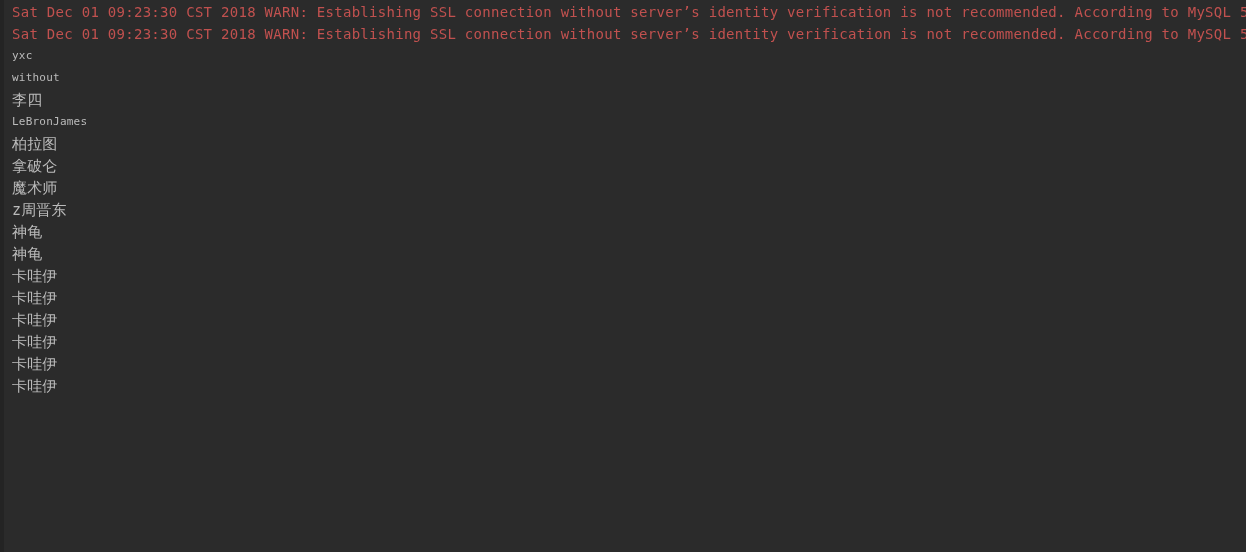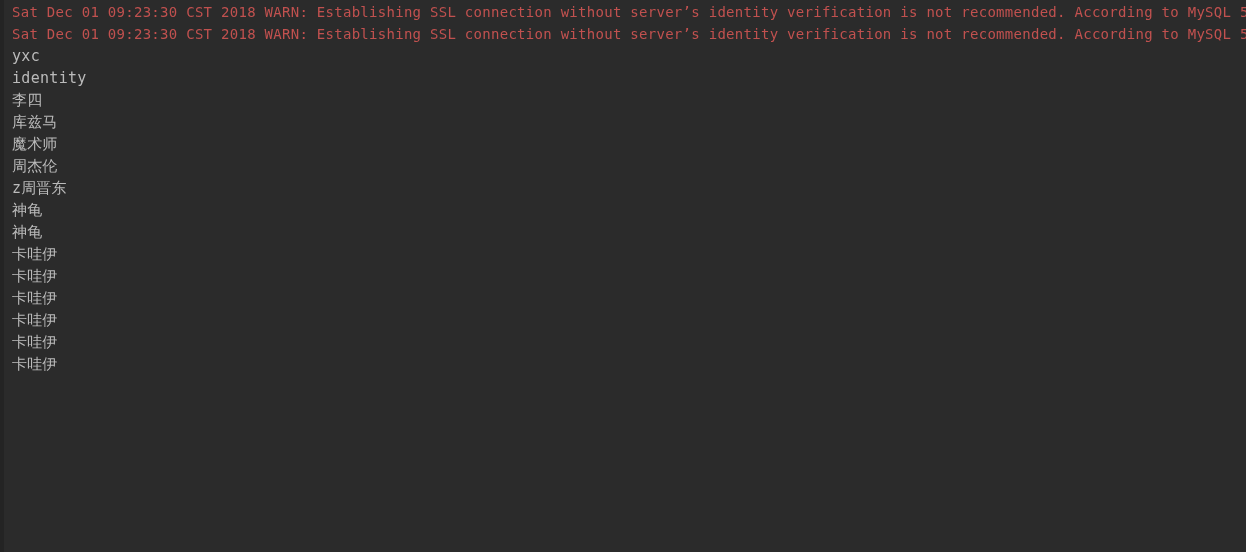--- a/index.html
+++ b/index.html
@@ -55,43 +55,44 @@
   }
 
   .line.warn {
     color: #c1514f;
     font-size: 14px;
   }
 
   .line.out {
     color: #a9b7c6;
     color: #bbbbbb;
-    font-size: 15px;
+    font-size: 11px;
   }
 
   
   .line.out.cjk {
     font-size: 15px;
     letter-spacing: 0.01em;
   }
 </style>
 </head>
 <body style="background: rgb(43, 43, 43);">
 
 <div id="console" style="background: rgb(43, 43, 43);">
   <div id="gutter"></div>
   <div id="lines">
       <div class="line warn">Sat Dec 01 09:23:30 CST 2018 WARN: Establishing SSL connection without server’s identity verification is not recommended. According to MySQL 5.5.45+, 5.6.</div>
       <div class="line warn">Sat Dec 01 09:23:30 CST 2018 WARN: Establishing SSL connection without server’s identity verification is not recommended. According to MySQL 5.5.45+, 5.6.</div>
       <div class="line out">yxc</div>
-      <div class="line out">identity</div>
+      <div class="line out">without</div>
       <div class="line out cjk">李四</div>
-      <div class="line out cjk">库兹马</div>
+      <div class="line out">LeBronJames</div>
+      <div class="line out cjk">柏拉图</div>
+      <div class="line out cjk">拿破仑</div>
       <div class="line out cjk">魔术师</div>
-      <div class="line out cjk">周杰伦</div>
       <div class="line out cjk">z周晋东</div>
       <div class="line out cjk">神龟</div>
       <div class="line out cjk">神龟</div>
       <div class="line out cjk">卡哇伊</div>
       <div class="line out cjk">卡哇伊</div>
       <div class="line out cjk">卡哇伊</div>
       <div class="line out cjk">卡哇伊</div>
       <div class="line out cjk">卡哇伊</div>
       <div class="line out cjk">卡哇伊</div>
     </div>

